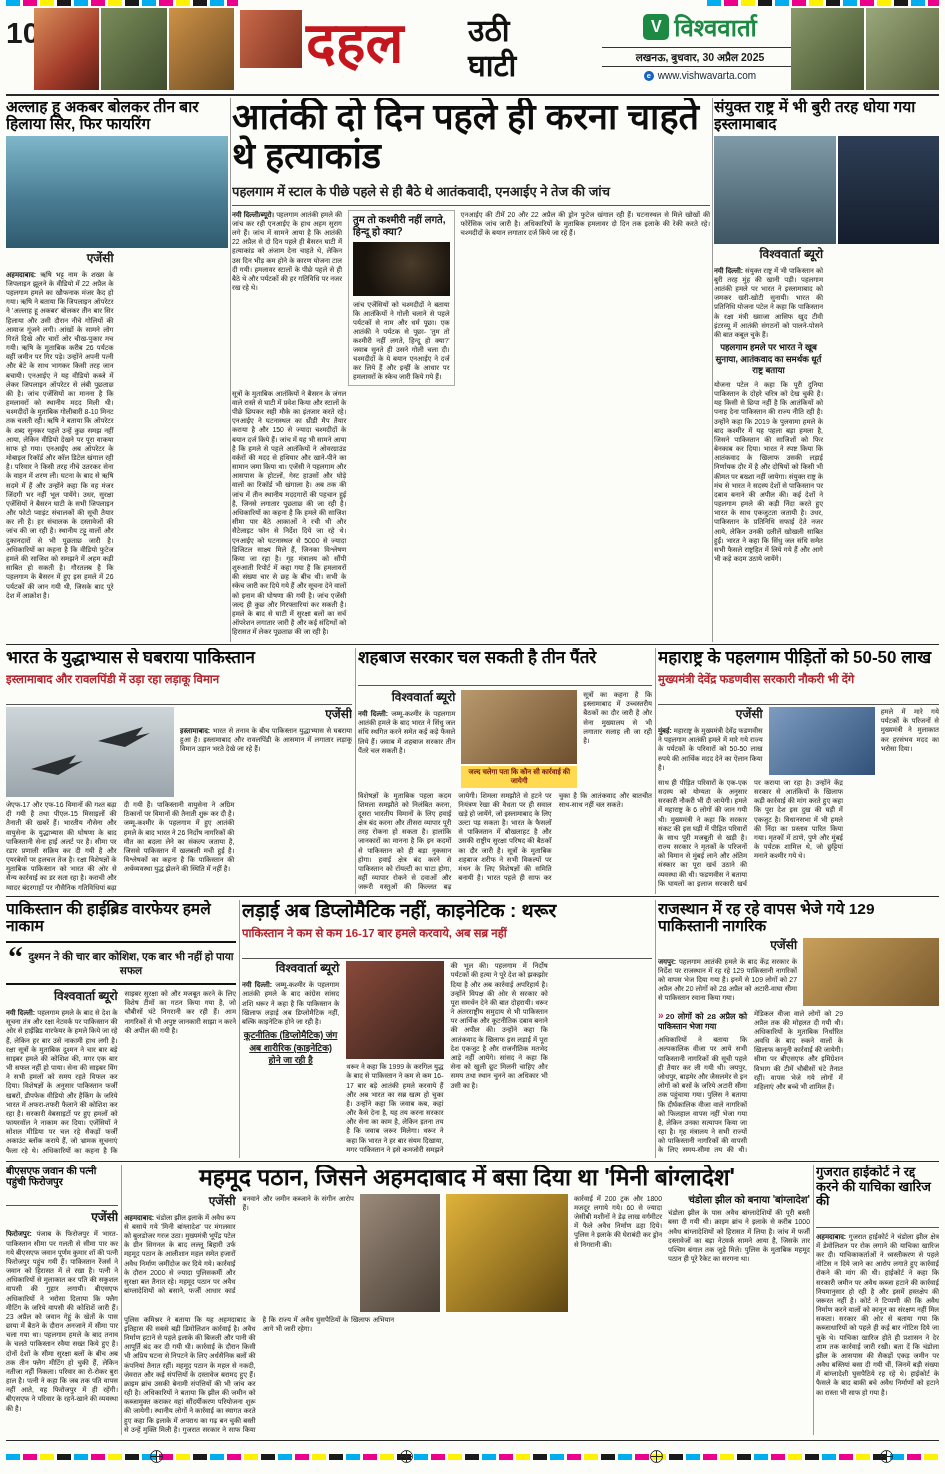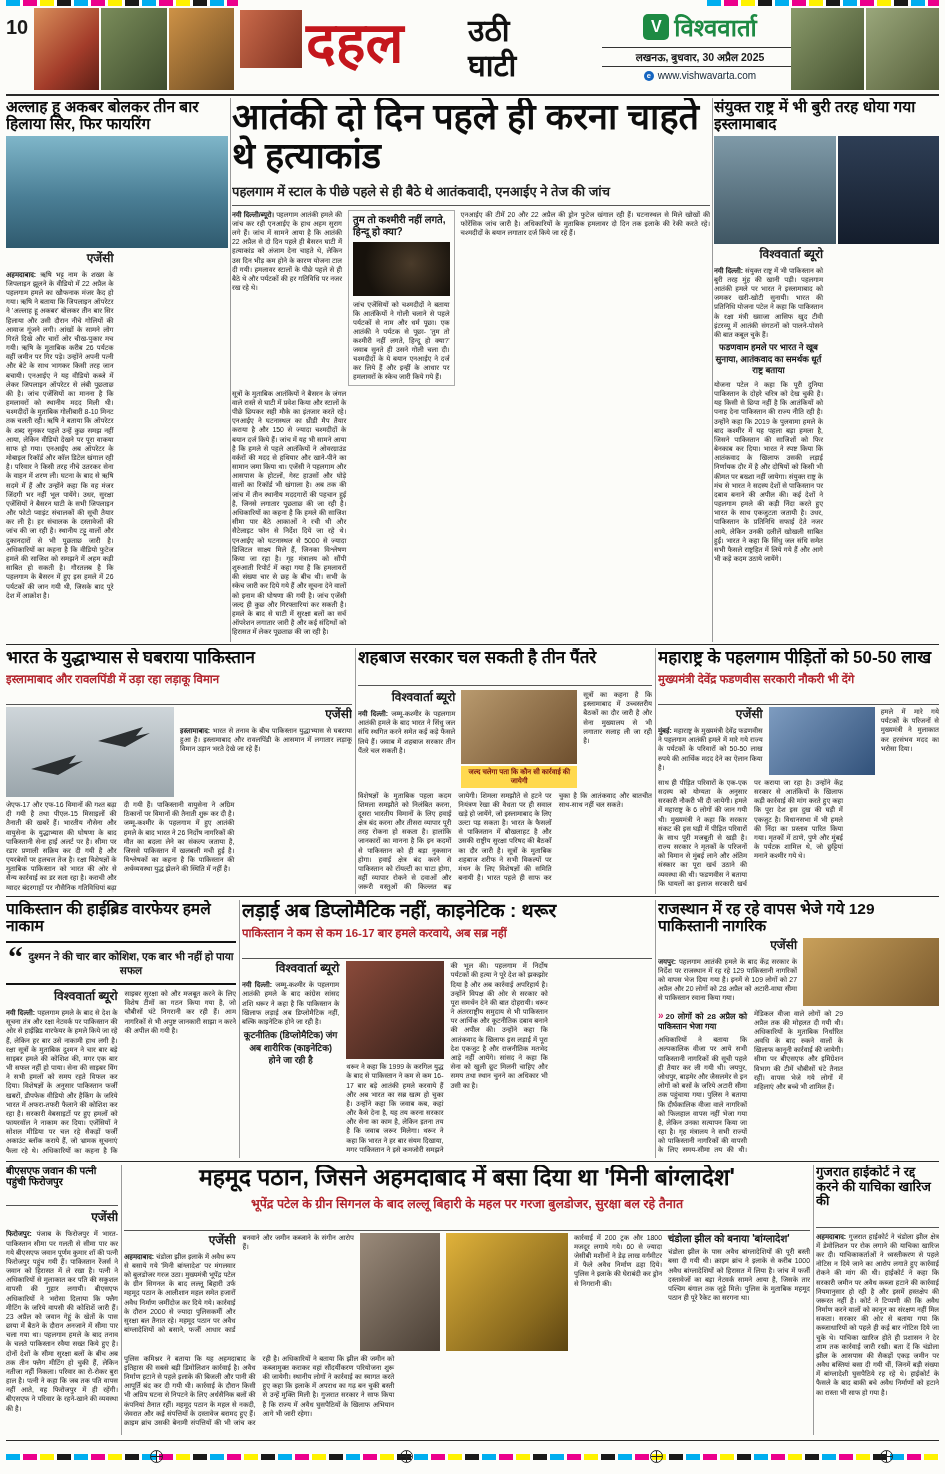--- a/index.html
+++ b/index.html
@@ -9,21 +9,21 @@
   .cmyk-strip{position:absolute;height:6px;
     background:repeating-linear-gradient(90deg,#00aeef 0 14px,#fff 14px 17px,#ec008c 17px 31px,#fff 31px 34px,#fff200 34px 48px,#fff 48px 51px,#1a1a1a 51px 65px,#fff 65px 68px);}
   .regmark{position:absolute;width:11px;height:11px;border:1px solid #222;border-radius:50%;
     background:linear-gradient(#222,#222) center/100% 1px no-repeat,
                linear-gradient(90deg,#222,#222) center/1px 100% no-repeat;}
   
   .hline{position:absolute;height:1px;background:#2a2a2a;}
   .vline{position:absolute;width:1px;background:#9a9a9a;}
   
   .masthead{position:absolute;left:6px;top:8px;right:6px;height:84px;}
-  .pageno{position:absolute;left:0;top:8px;font-size:20px;font-weight:bold;text-align:right;}
+  .pageno{position:absolute;left:0;top:8px;font-size:30px;font-weight:bold;text-align:right;}
   .mh-photos{position:absolute;display:flex;gap:2px;top:0;height:82px;}
   .photo{background:#999;position:relative;overflow:hidden;}
   .ph-m1{background:linear-gradient(135deg,#d98f5a,#a33c2a 60%,#5e1f16);}
   .ph-m2{background:linear-gradient(135deg,#7a8c5a,#3f4d2e);}
   .ph-m3{background:linear-gradient(135deg,#ce9246,#6b4a23);}
   .ph-msmall{background:linear-gradient(120deg,#c96a4a,#7e3020);}
   .ph-r1{background:linear-gradient(135deg,#8a9a6a,#44502f);}
   .ph-r2{background:linear-gradient(135deg,#9aa77b,#565f3a);}
   .t-red{position:absolute;left:300px;top:0px;font-size:56px;font-weight:bold;color:#c4161c;line-height:1.25;}
   .t-black{position:absolute;left:462px;top:6px;font-size:30px;font-weight:bold;line-height:1.15;color:#111;}
@@ -68,26 +68,26 @@
   .ph-bull{background:linear-gradient(135deg,#e0b23a,#8a6a1e 70%,#5d4512);}
   
   .inset{border:1px solid #aaa;padding:3px 4px;width:236px;box-sizing:border-box;display:flex;flex-direction:column;}
   .inset-title{font-weight:bold;font-size:10px;text-align:left;line-height:1.25;}
   .inset-text{font-size:6.9px;text-align:justify;line-height:1.3;margin:2px 0 0;}
   .qbox{display:flex;gap:5px;align-items:flex-start;border-top:2px solid #111;border-bottom:2px solid #111;
     padding:6px 2px;margin:3px 0 4px;}
   .qmark{font-size:30px;line-height:.55;font-weight:bold;color:#111;font-family:"Liberation Serif",serif;}
   .qtext{font-weight:bold;font-size:10.5px;line-height:1.35;text-align:center;flex:1;}
   .pullbold{font-weight:bold;font-size:8.6px;text-align:center;line-height:1.35;margin:4px 2px;}
-  .pullq{font-weight:bold;font-size:9px;color:#222;line-height:1.4;text-align:center;margin:3px 0;break-inside:avoid;}
+  .pullq{font-weight:bold;font-size:9px;color:#222;line-height:1.4;text-align:center;margin:3px 0;break-inside:avoid;text-decoration:underline;}
   .caption{background:#ffd94f;color:#7a1212;font-weight:bold;font-size:7px;text-align:center;
     padding:2px 1px;margin-top:2px;line-height:1.25;}
   .hilite{font-weight:bold;font-size:8px;line-height:1.3;margin:0 0 3px;break-inside:avoid;}
   .arr{color:#d6216e;font-weight:bold;margin-right:2px;font-size:10px;}
-  .ch-head{font-weight:bold;font-size:10px;line-height:1.25;margin-bottom:2px;}
+  .ch-head{font-weight:bold;font-size:10px;line-height:1.25;margin-bottom:2px;text-align:right;}
   .phblock{display:flex;flex-direction:column;}
 </style>
 </head>
 <body>
 
 <div class="page">
 
   <div class="cmyk-strip" style="left:6px;top:0;width:232px"></div>
   <div class="cmyk-strip" style="right:6px;top:0;width:232px"></div>
   <div class="cmyk-strip" style="left:6px;right:6px;bottom:14px"></div>
@@ -172,21 +172,21 @@
 
   <section class="art" style="left:714px;top:98px;width:225px;height:544px">
     <h2 class="hl s15">संयुक्त राष्ट्र में भी बुरी तरह धोया गया इस्लामाबाद</h2>
     <div class="toprow" style="height:108px;gap:2px">
       <div class="photo ph-un1" style="flex:1.2"></div>
       <div class="photo ph-un2" style="flex:1"></div>
     </div>
     <div class="bt cols2 grow">
       <p class="byline">विश्ववार्ता ब्यूरो</p>
       <p><b class="dl">नयी दिल्ली:</b> <span>संयुक्त राष्ट्र में भी पाकिस्तान को बुरी तरह मुंह की खानी पड़ी। पहलगाम आतंकी हमले पर भारत ने इस्लामाबाद को जमकर खरी-खोटी सुनायी। भारत की प्रतिनिधि योजना पटेल ने कहा कि पाकिस्तान के रक्षा मंत्री ख्वाजा आसिफ खुद टीवी इंटरव्यू में आतंकी संगठनों को पालने-पोसने की बात कबूल चुके हैं।</span></p>
-      <p class="pullbold">फडणवाम हमले पर भारत ने खूब सुनाया, आतंकवाद का समर्थक धूर्त राष्ट्र बताया</p>
+      <p class="pullbold">पहलगाम हमले पर भारत ने खूब सुनाया, आतंकवाद का समर्थक धूर्त राष्ट्र बताया</p>
       <p>योजना पटेल ने कहा कि पूरी दुनिया पाकिस्तान के दोहरे चरित्र को देख चुकी है। यह किसी से छिपा नहीं है कि आतंकियों को पनाह देना पाकिस्तान की राज्य नीति रही है। उन्होंने कहा कि 2019 के पुलवामा हमले के बाद कश्मीर में यह पहला बड़ा हमला है, जिसने पाकिस्तान की साजिशों को फिर बेनकाब कर दिया। भारत ने स्पष्ट किया कि आतंकवाद के खिलाफ उसकी लड़ाई निर्णायक दौर में है और दोषियों को किसी भी कीमत पर बख्शा नहीं जायेगा। संयुक्त राष्ट्र के मंच से भारत ने सदस्य देशों से पाकिस्तान पर दबाव बनाने की अपील की। कई देशों ने पहलगाम हमले की कड़ी निंदा करते हुए भारत के साथ एकजुटता जतायी है। उधर, पाकिस्तान के प्रतिनिधि सफाई देते नजर आये, लेकिन उनकी दलीलें खोखली साबित हुईं। भारत ने कहा कि सिंधु जल संधि समेत सभी फैसले राष्ट्रहित में लिये गये हैं और आगे भी कड़े कदम उठाये जायेंगे।</p>
     </div>
   </section>
 
   <section class="art" style="left:6px;top:648px;width:346px;height:246px">
     <h2 class="hl s17">भारत के युद्धाभ्यास से घबराया पाकिस्तान</h2>
     <div class="sub rule">इस्लामाबाद और रावलपिंडी में उड़ा रहा लड़ाकू विमान</div>
     <div class="toprow" style="height:90px">
       <div class="photo ph-jets" style="width:168px;flex:0 0 168px">
         <svg viewBox="0 0 168 90" width="168" height="90">
@@ -284,21 +284,20 @@
   <section class="art" style="left:6px;top:1165px;width:112px;height:270px">
     <h2 class="hl s12 rule">बीएसएफ जवान की पत्नी पहुंची फिरोजपुर</h2>
     <div class="bt grow">
       <p class="byline">एजेंसी</p>
       <p><b class="dl">फिरोजपुर:</b> <span>पंजाब के फिरोजपुर में भारत-पाकिस्तान सीमा पर गलती से सीमा पार कर गये बीएसएफ जवान पूर्णम कुमार शॉ की पत्नी फिरोजपुर पहुंच गयी हैं। पाकिस्तान रेंजर्स ने जवान को हिरासत में ले रखा है। पत्नी ने अधिकारियों से मुलाकात कर पति की सकुशल वापसी की गुहार लगायी। बीएसएफ अधिकारियों ने भरोसा दिलाया कि फ्लैग मीटिंग के जरिये वापसी की कोशिशें जारी हैं। 23 अप्रैल को जवान गेहूं के खेतों के पास छाया में बैठने के दौरान अनजाने में सीमा पार चला गया था। पहलगाम हमले के बाद तनाव के चलते पाकिस्तान रवैया सख्त किये हुए है। दोनों देशों के सीमा सुरक्षा बलों के बीच अब तक तीन फ्लैग मीटिंग हो चुकी हैं, लेकिन नतीजा नहीं निकला। परिवार का रो-रोकर बुरा हाल है। पत्नी ने कहा कि जब तक पति वापस नहीं आते, वह फिरोजपुर में ही रहेंगी। बीएसएफ ने परिवार के रहने-खाने की व्यवस्था की है।</span></p>
     </div>
   </section>
 
   <section class="art" style="left:124px;top:1165px;width:686px;height:270px">
     <h1 class="hl s23 center">महमूद पठान, जिसने अहमदाबाद में बसा दिया था 'मिनी बांग्लादेश'</h1>
-    <div class="sub center rule" style="font-size:12.5px">भूपेंद्र पटेल के ग्रीन सिगनल के बाद लल्लू बिहारी के महल पर गरजा बुलडोजर, सुरक्षा बल रहे तैनात</div>
     <div class="toprow" style="height:118px">
       <div class="bt cols2" style="width:230px;flex:0 0 230px;height:118px">
         <p class="byline">एजेंसी</p>
         <p><b class="dl">अहमदाबाद:</b> <span>चंडोला झील इलाके में अवैध रूप से बसाये गये 'मिनी बांग्लादेश' पर मंगलवार को बुलडोजर गरज उठा। मुख्यमंत्री भूपेंद्र पटेल के ग्रीन सिगनल के बाद लल्लू बिहारी उर्फ महमूद पठान के आलीशान महल समेत हजारों अवैध निर्माण जमींदोज कर दिये गये। कार्रवाई के दौरान 2000 से ज्यादा पुलिसकर्मी और सुरक्षा बल तैनात रहे। महमूद पठान पर अवैध बांग्लादेशियों को बसाने, फर्जी आधार कार्ड बनवाने और जमीन कब्जाने के संगीन आरोप हैं।</span></p>
       </div>
       <div class="photo ph-men" style="width:80px;flex:0 0 80px"></div>
       <div class="photo ph-bull" style="width:122px;flex:0 0 122px"></div>
       <div class="bt fill">
         <p>कार्रवाई में 200 ट्रक और 1800 मजदूर लगाये गये। 60 से ज्यादा जेसीबी मशीनों ने डेढ़ लाख वर्गमीटर में फैले अवैध निर्माण ढहा दिये। पुलिस ने इलाके की घेराबंदी कर ड्रोन से निगरानी की।</p>
       </div>

